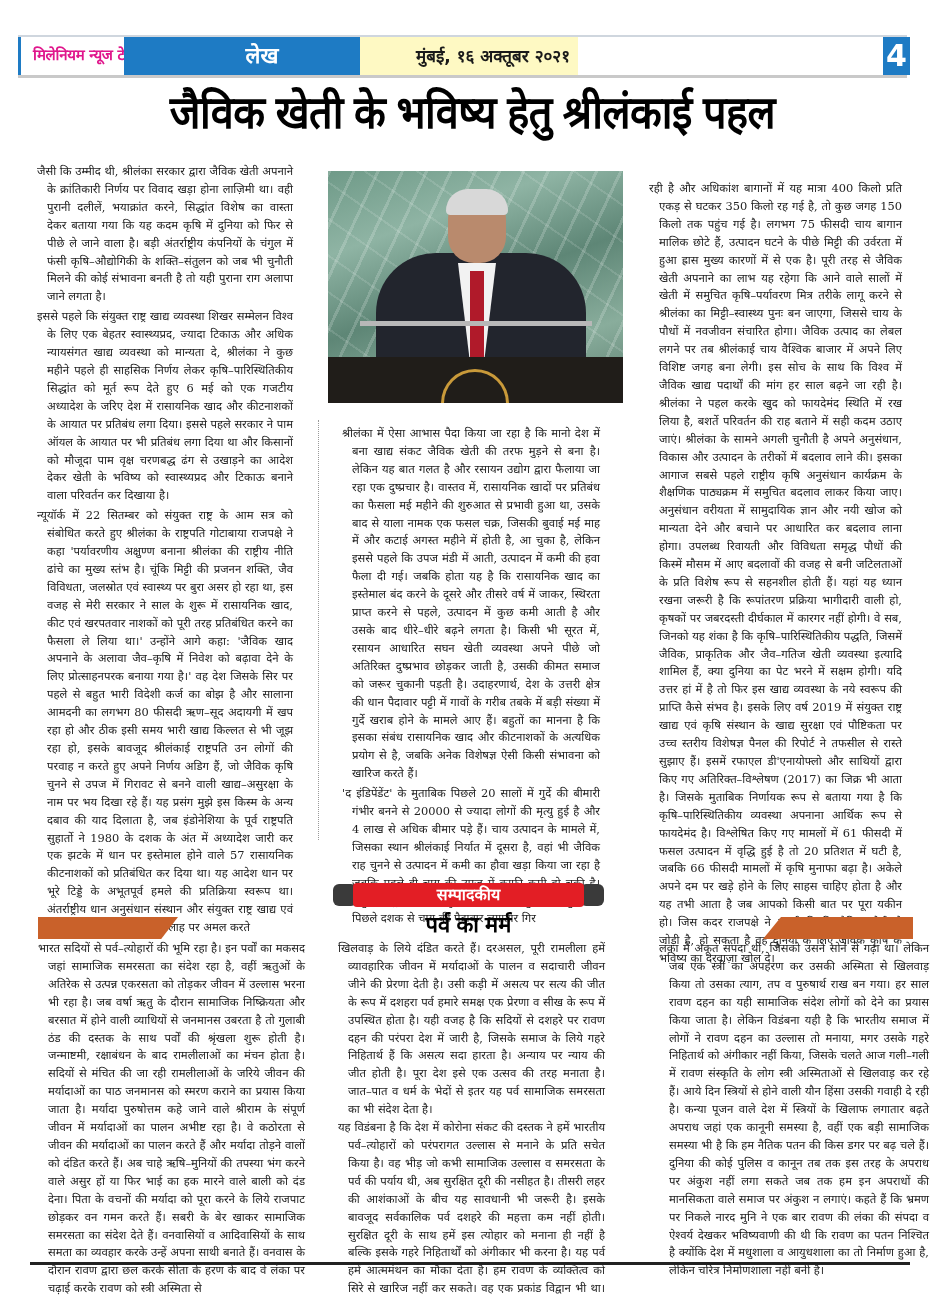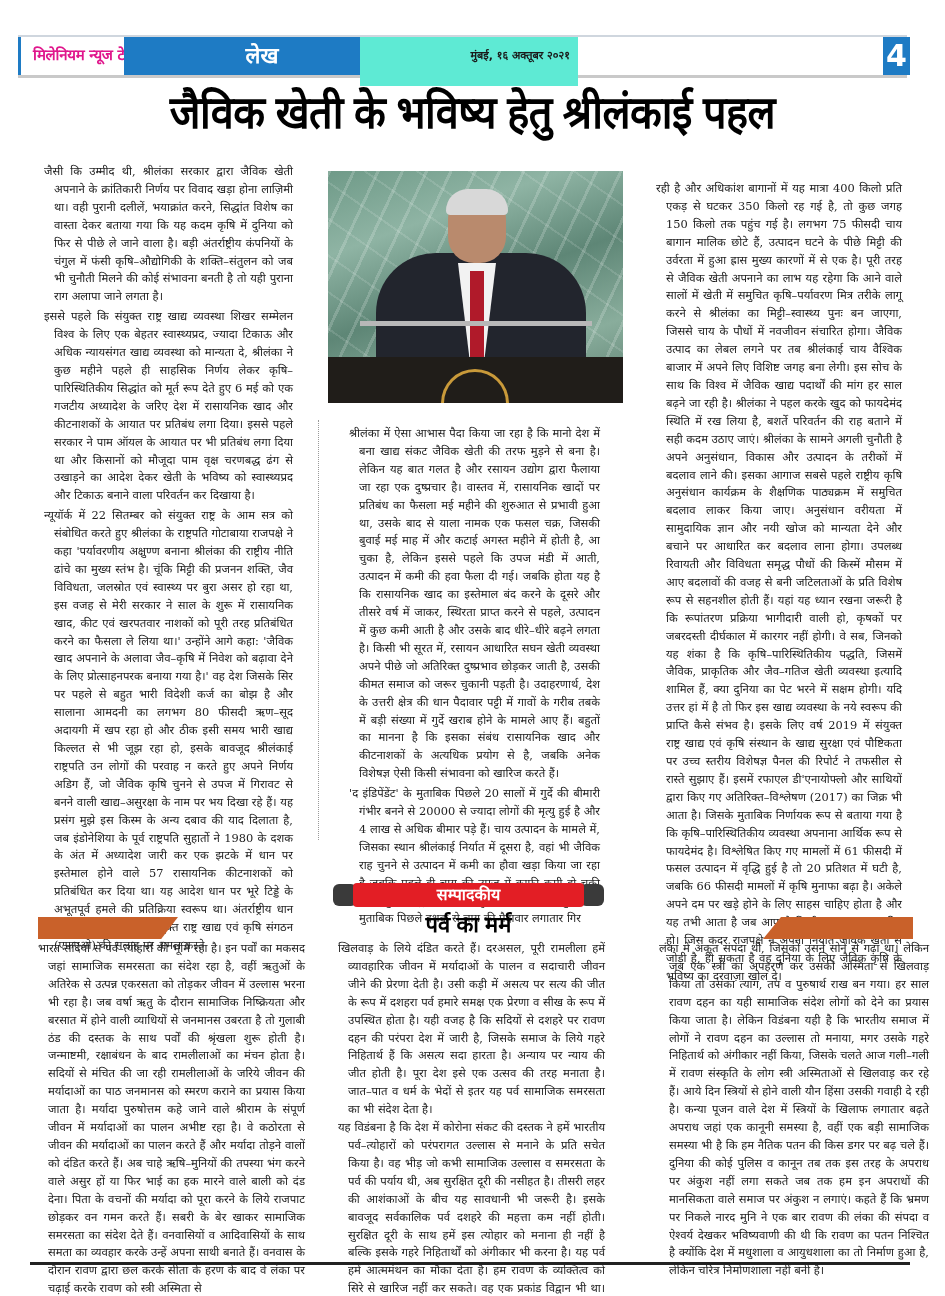--- a/index.html
+++ b/index.html
@@ -8,31 +8,31 @@
 
   
   .masthead { position:absolute; left:18px; top:35px; width:889px; height:38px;
               border-top:2px solid #cfd6de; border-bottom:3px solid #c9c9c9; }
   .mh-left { position:absolute; left:0; top:0; width:106px; height:38px;
              border-left:3px solid #1e7bc4; background:#fff; }
   .mh-brand { position:absolute; left:12px; top:7px; font-size:15px; font-weight:bold; color:#e0168c;
               white-space:nowrap; letter-spacing:-0.3px; }
   .mh-section { position:absolute; left:106px; top:0; width:276px; height:38px; background:#1e7bc4;
                 color:#fff; font-size:22px; font-weight:bold; text-align:center; line-height:38px; }
-  .mh-date { position:absolute; left:342px; top:0; width:218px; height:49px; background:#5eead4;
-             font-size:11px; font-weight:bold; line-height:38px; text-align:right; padding-right:8px; box-sizing:border-box; }
+  .mh-date { position:absolute; left:342px; top:0; width:218px; height:38px; background:#fef9c3;
+             font-size:17px; font-weight:bold; line-height:38px; text-align:right; padding-right:8px; box-sizing:border-box; }
   .mh-page { position:absolute; left:862px; top:0; width:27px; height:38px; background:#1e7bc4;
              border-left:3px solid #fff; color:#fff; font-size:30px; font-weight:bold; text-align:center; line-height:38px; }
 
   .headline { position:absolute; left:0; top:80px; width:945px; text-align:center; font-size:45px;
               font-weight:bold; color:#000; font-family:"Liberation Sans", sans-serif; letter-spacing:-0.5px; transform:scaleX(0.92); }
 
   
   .col { position:absolute; font-size:11.4px; line-height:17.9px; text-align:justify; font-family:"DejaVu Serif", serif; color:#222; }
-  .col p { margin:0 0 2px 11px; text-indent:-10px; padding-left:10px; }
+  .col p { margin:0 0 2px 4px; text-indent:-10px; padding-left:10px; }
   .col1 { left:33px; top:163px; width:260px; }
   .col2 { left:338px; top:425px; width:262px; }
   .col3 { left:645px; top:180px; width:257px; }
   .photo { position:absolute; left:328px; top:171px; width:295px; height:232px; overflow:hidden;
            background:linear-gradient(160deg,#6f9a88 0%,#8fb4a4 25%,#5e8676 50%,#89ad9c 75%,#5c7f70 100%); }
   .photo .marble { position:absolute; inset:0;
      background:repeating-linear-gradient(115deg, rgba(255,255,255,0.18) 0 3px, transparent 3px 22px),
                 repeating-linear-gradient(35deg, rgba(255,255,255,0.12) 0 2px, transparent 2px 30px); }
   .photo .podium { position:absolute; left:0; right:0; bottom:0; height:46px; background:#201d19; }
   .photo .emblem { position:absolute; left:113px; bottom:0; width:68px; height:34px; border-radius:34px 34px 0 0;

